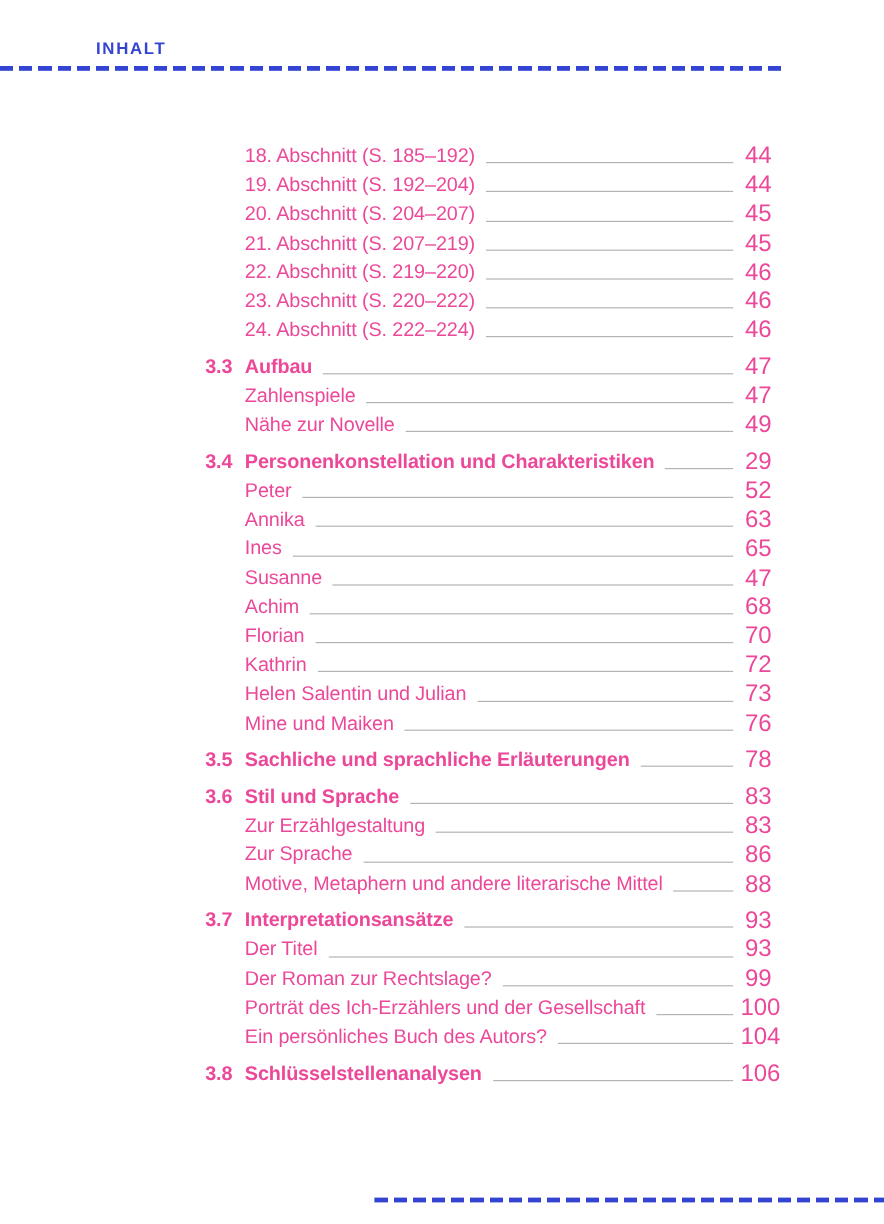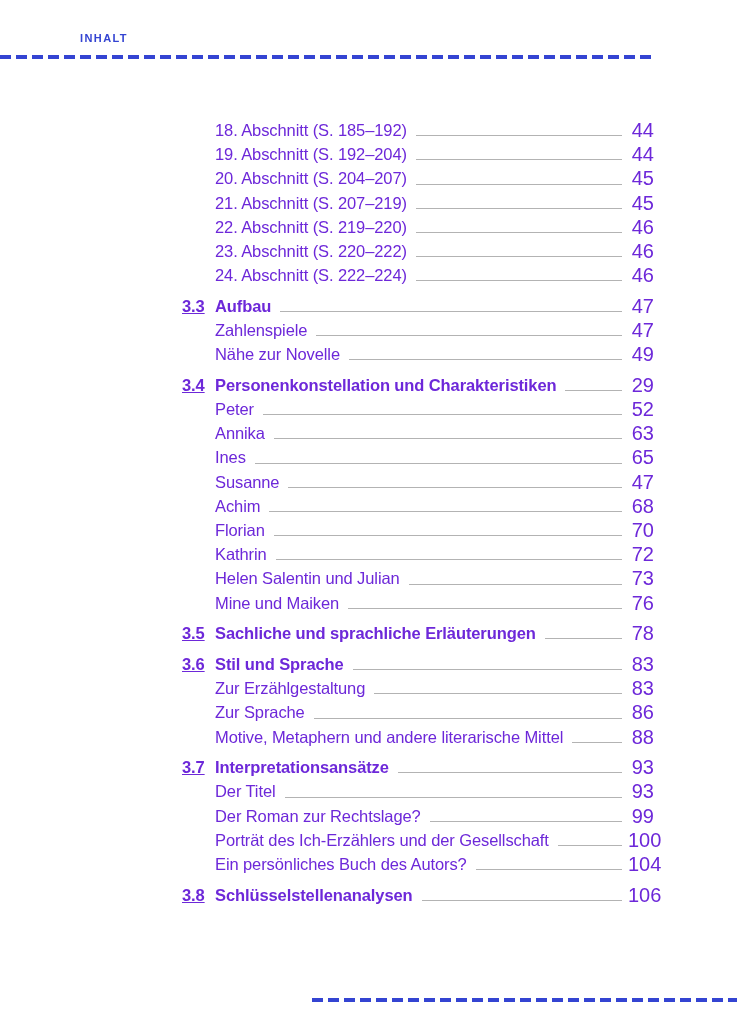--- a/index.html
+++ b/index.html
@@ -15,21 +15,21 @@
     position: relative;
     width: 737px;
     height: 1020px;
     background: #ffffff;
   }
   
   .header-label {
     position: absolute;
     top: 32px;
     left: 80px;
-    font-size: 11px;
+    font-size: 14px;
     font-weight: 700;
     letter-spacing: 1.4px;
     color: var(--accent, #3444d2);
   }
   
   .dashed-rule {
     position: absolute;
     height: 4px;
     background: repeating-linear-gradient(
       to right,
@@ -46,44 +46,43 @@
   }
   .dashed-rule.bottom {
     top: 998px;
     left: 312px;
     width: 425px;
   }
   
   .toc {
     position: absolute;
     top: 118px;
-    left: 182px;
+    left: 171px;
     width: 472px;
-    color: #6d28d9;
+    color: #ec4899;
   }
   .row {
     display: flex;
     height: 24.2px;
     line-height: 24.2px;
     white-space: nowrap;
     align-items: stretch;
   }
   .row.bold {
     margin-top: 6.5px;
   }
   .row.bold .num,
   .row.bold .label {
     font-weight: 700;
   }
   .num {
     width: 33px;
     flex: 0 0 33px;
     font-size: 16.5px;
     letter-spacing: -0.1px;
-    text-decoration: underline;
   }
   .label {
     font-size: 16.5px;
     letter-spacing: -0.1px;
     flex: 0 0 auto;
   }
   .leader {
     flex: 1 1 auto;
     min-width: 10px;
     border-bottom: 1.3px solid #b3b3b3;

